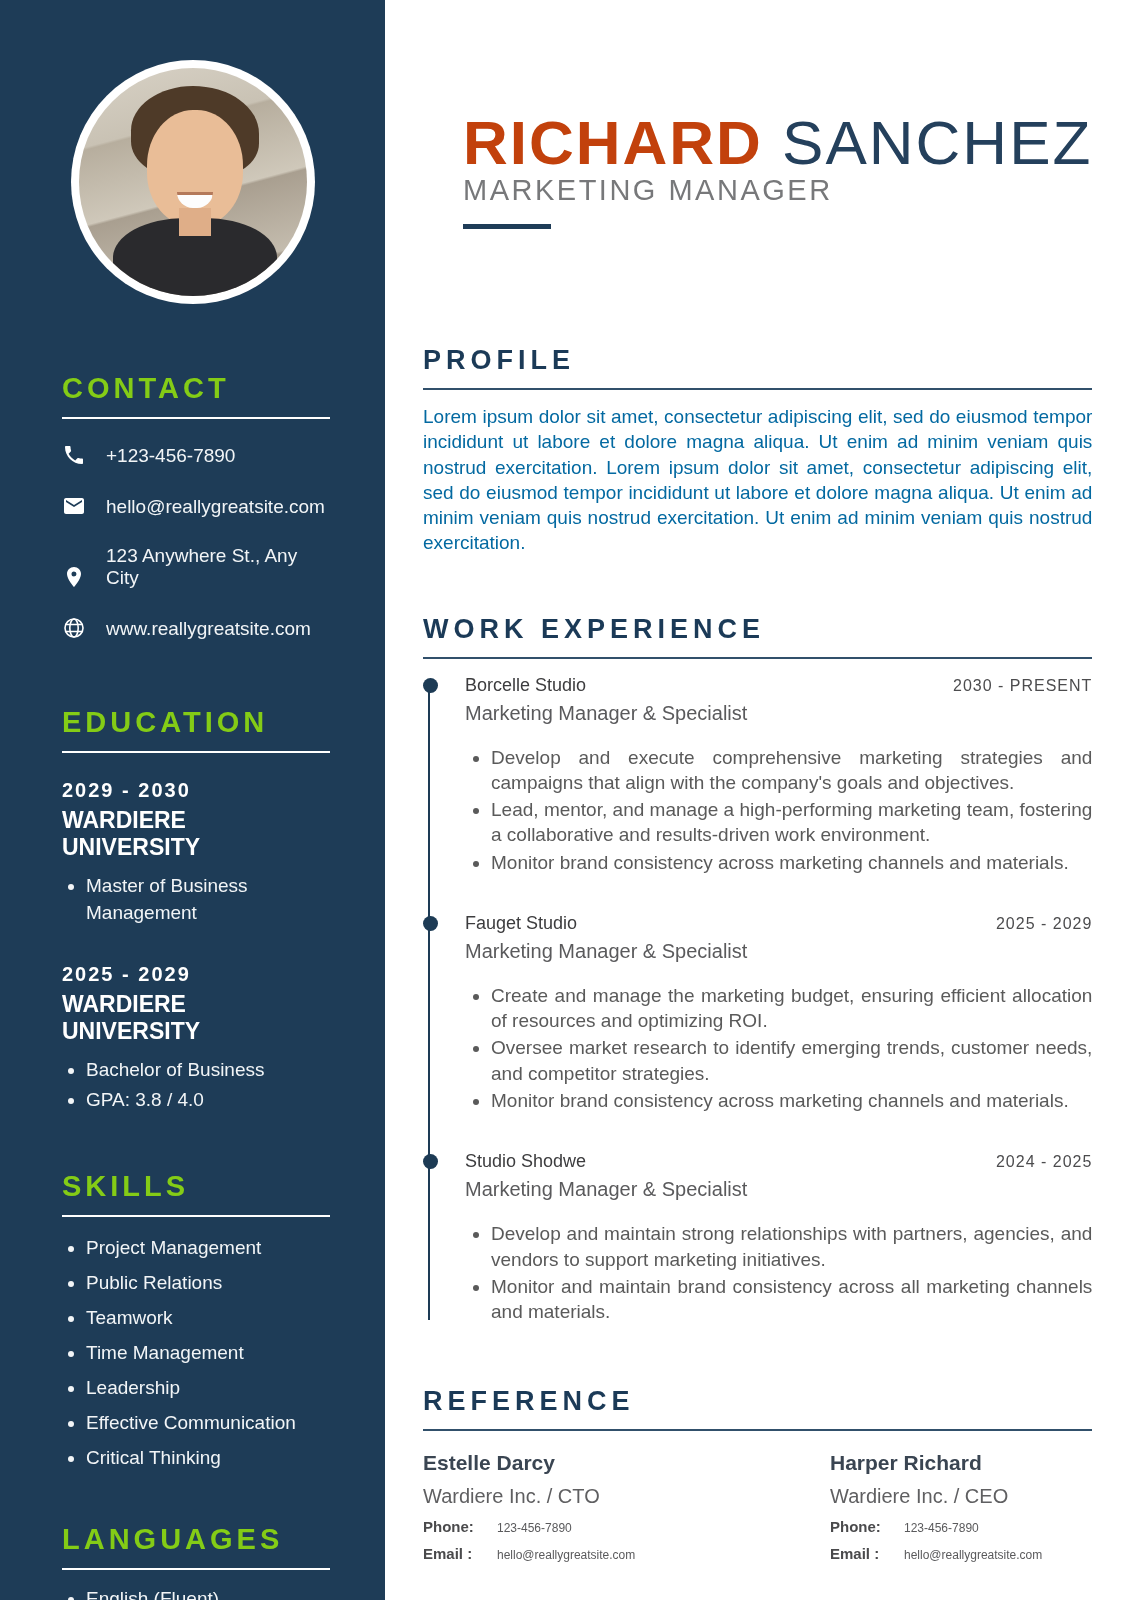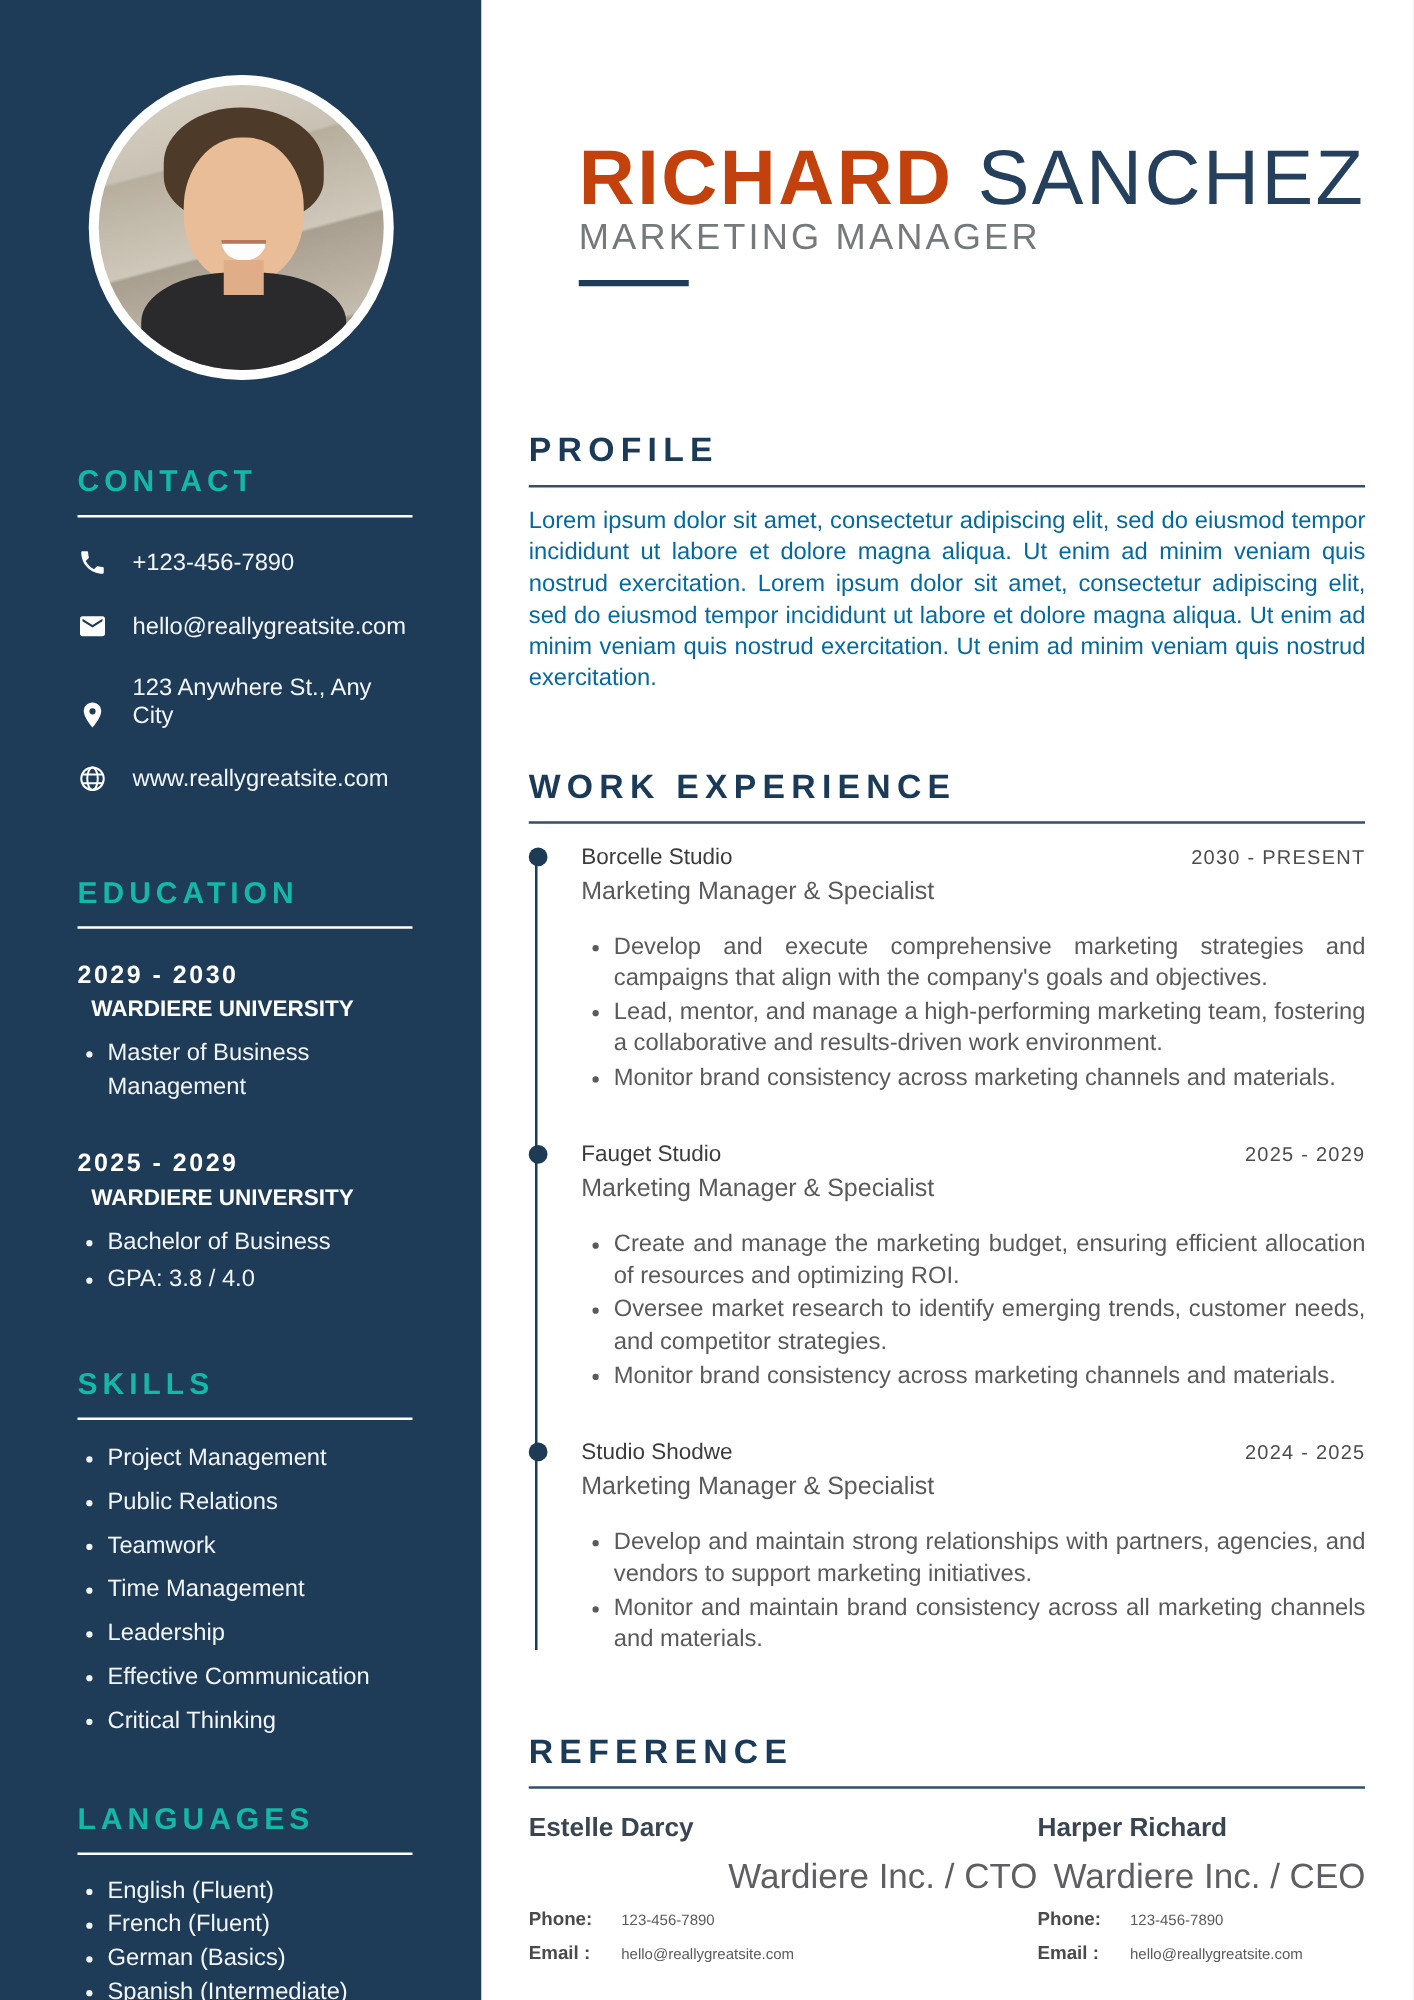--- a/index.html
+++ b/index.html
@@ -68,23 +68,23 @@
     background: #dfae88;
   }
 
   .side-section { padding: 0 55px 0 62px; }
   .side-section.contact   { margin-top: 68px; }
   .side-section.education { margin-top: 66px; }
   .side-section.skills    { margin-top: 56px; }
   .side-section.languages { margin-top: 54px; }
 
   .side-title {
-    font-size: 24px; font-weight: bold;
+    font-size: 29px; font-weight: bold;
     letter-spacing: 4px;
-    color: #14b8a6;
+    color: #84cc16;
   }
   .side-rule {
     margin-top: 12px;
     height: 2px; background: #ffffff;
   }
 
   .contact-list { margin-top: 24px; }
   .contact-item {
     display: flex; align-items: flex-end;
     gap: 20px;
@@ -94,22 +94,22 @@
   .contact-item .cicon { width: 24px; height: 24px; flex: 0 0 24px; display: inline-flex; }
   .contact-item .cicon svg { width: 24px; height: 24px; }
 
   .edu-entry.first { margin-top: 26px; }
   .edu-entry.second { margin-top: 36px; }
   .edu-period {
     font-size: 20px; font-weight: bold; letter-spacing: 2px;
     color: #ffffff;
   }
   .edu-school {
-    font-size: 18px; font-weight: bold;
-    margin-top: 5px; color: #ffffff; margin-left: 11px;
+    font-size: 23px; font-weight: bold;
+    margin-top: 5px; color: #ffffff;
   }
   .side-bullets {
     margin-top: 12px;
     padding-left: 24px;
     list-style: disc;
   }
   .side-bullets li {
     font-size: 19px;
     line-height: 1.42;
     margin-bottom: 3px;
@@ -203,21 +203,21 @@
     margin-bottom: 2px;
   }
 
   .reference-section { margin-top: 62px; }
   .ref-grid {
     margin-top: 20px;
     display: grid;
     grid-template-columns: 407px 1fr;
   }
   .ref-name { font-size: 21px; font-weight: bold; color: #3a4552; }
-  .ref-role { margin-top: 10px; font-size: 28px; color: #5f5f61; text-align: right; }
+  .ref-role { margin-top: 10px; font-size: 20px; color: #5f5f61; }
   .ref-row  { margin-top: 10px; display: grid; grid-template-columns: 64px 1fr; align-items: baseline; }
   .ref-label { font-size: 15px; font-weight: bold; color: #4a4a4c; }
   .ref-value { font-size: 12px; color: #5a5a5c; padding-left: 10px; }
 </style>
 </head>
 <body>
 
 <div class="page">
 
   <aside class="sidebar">

